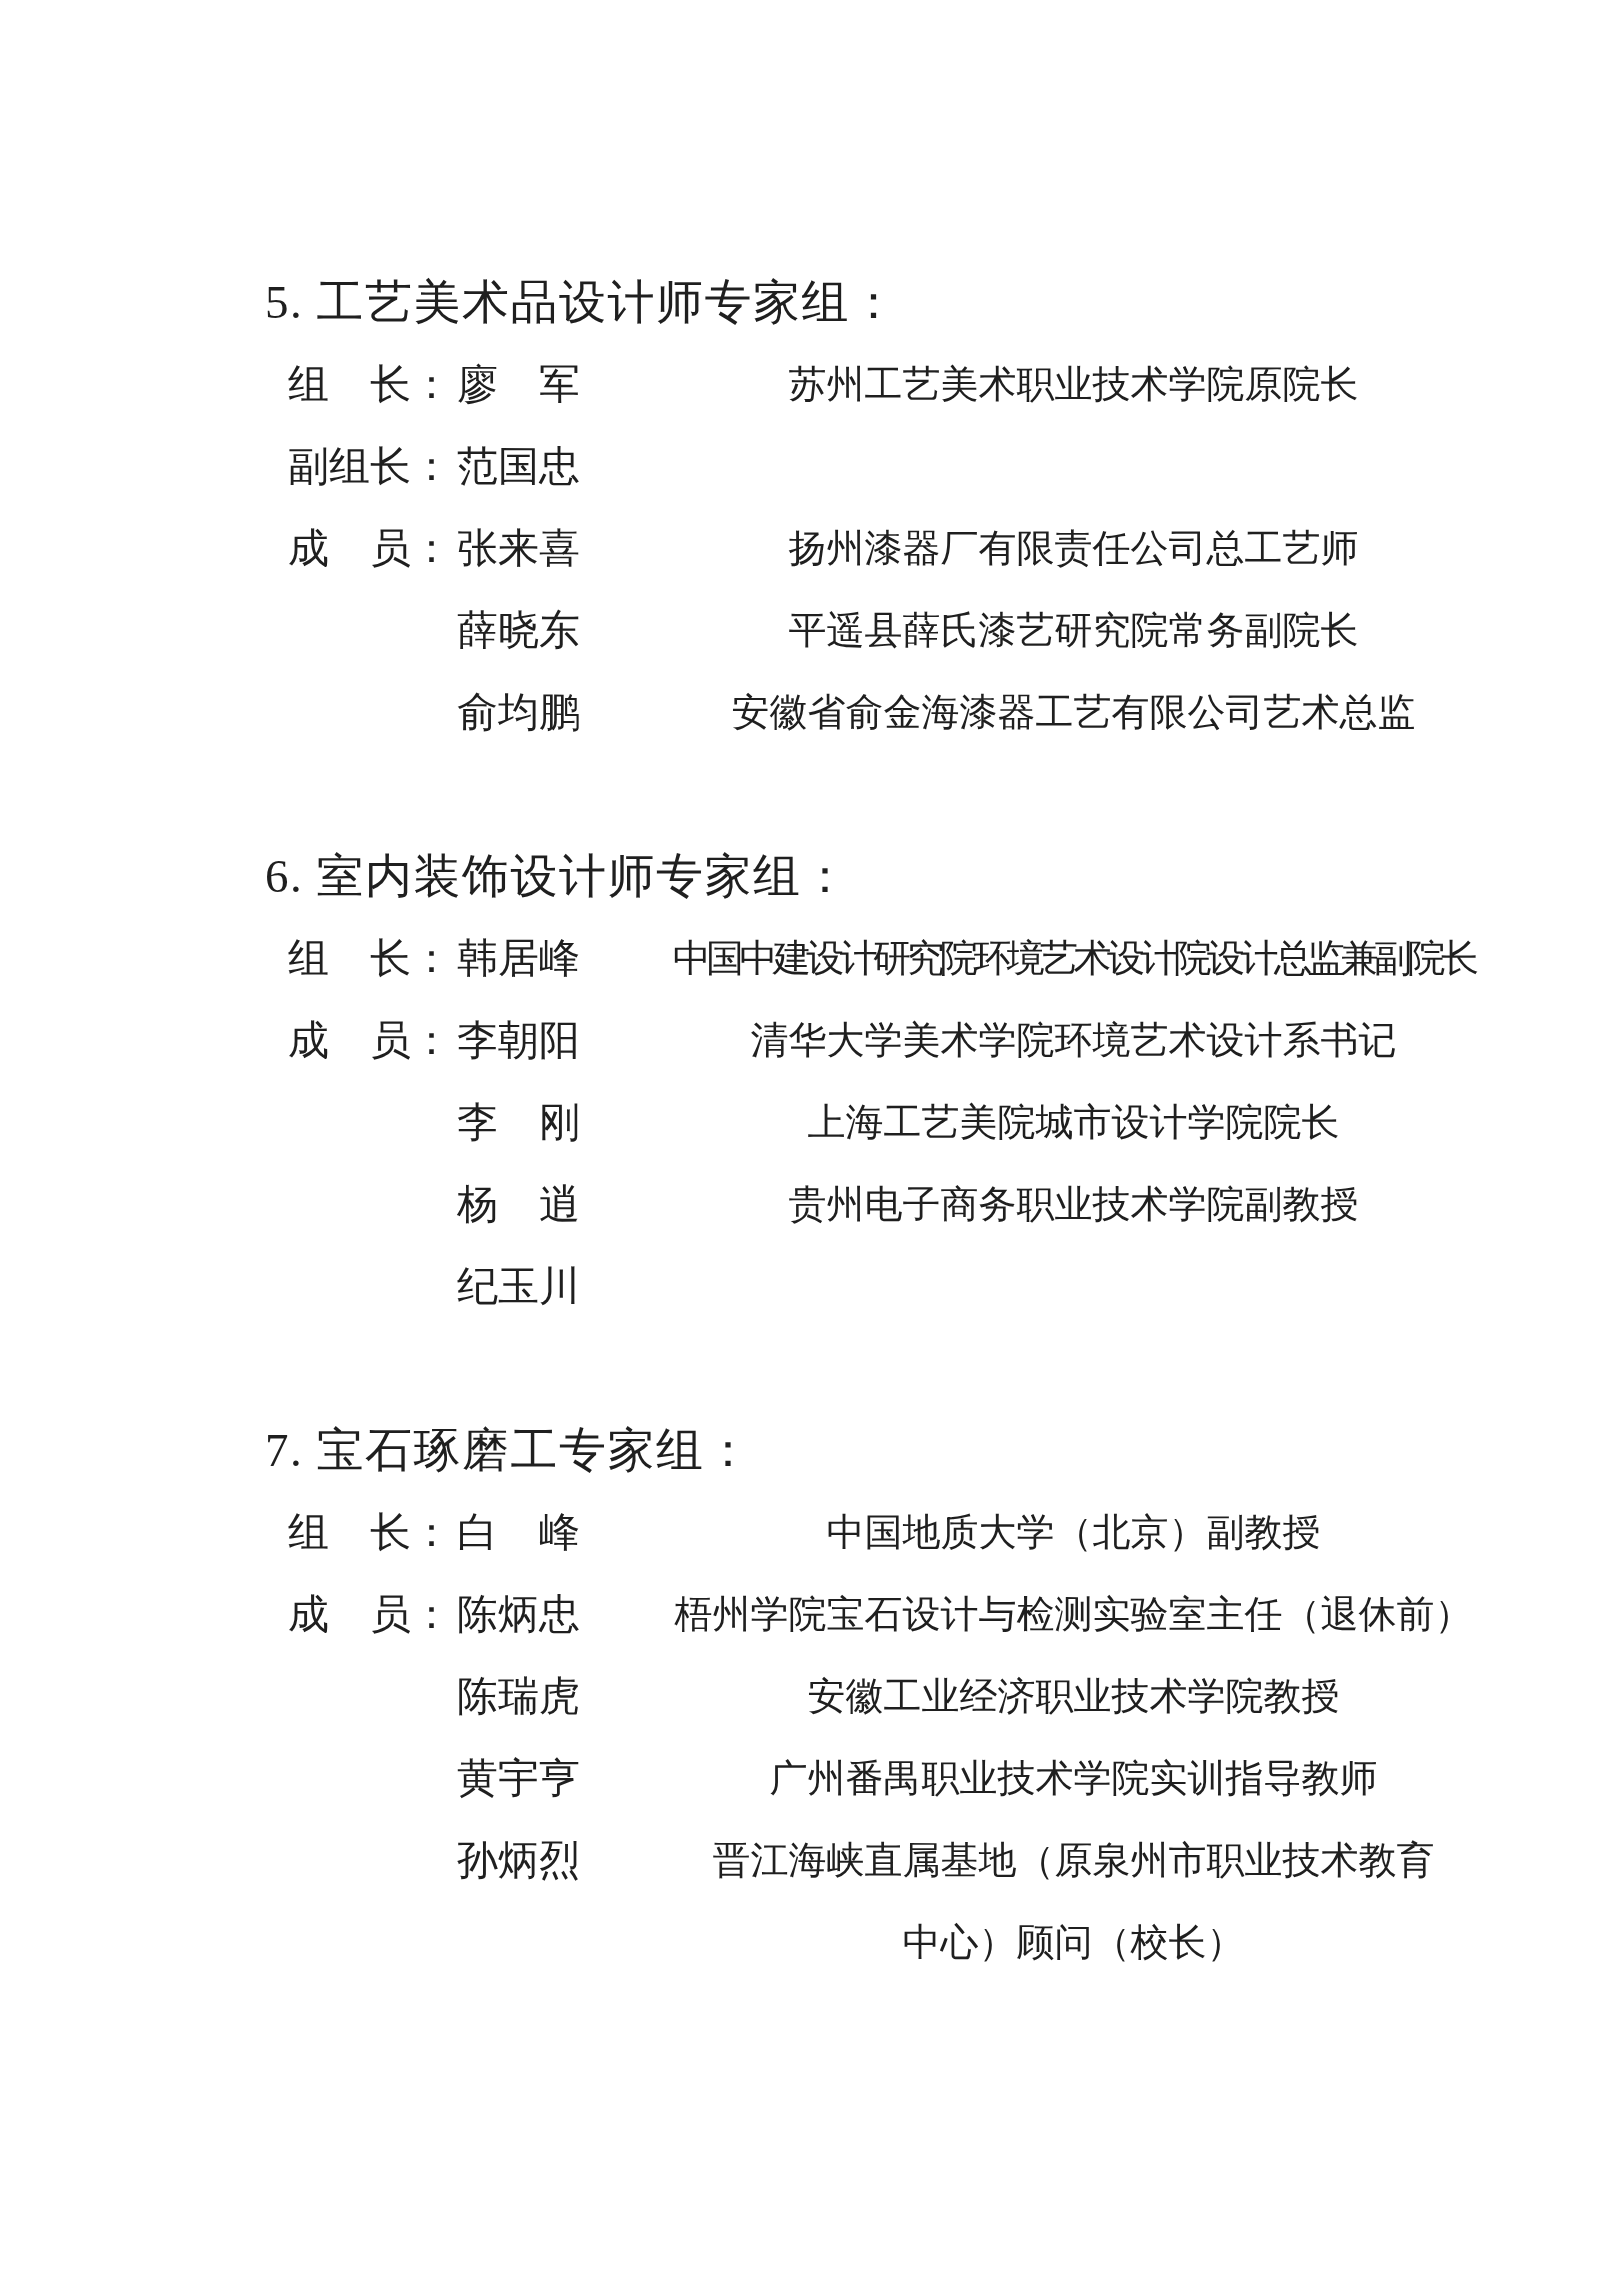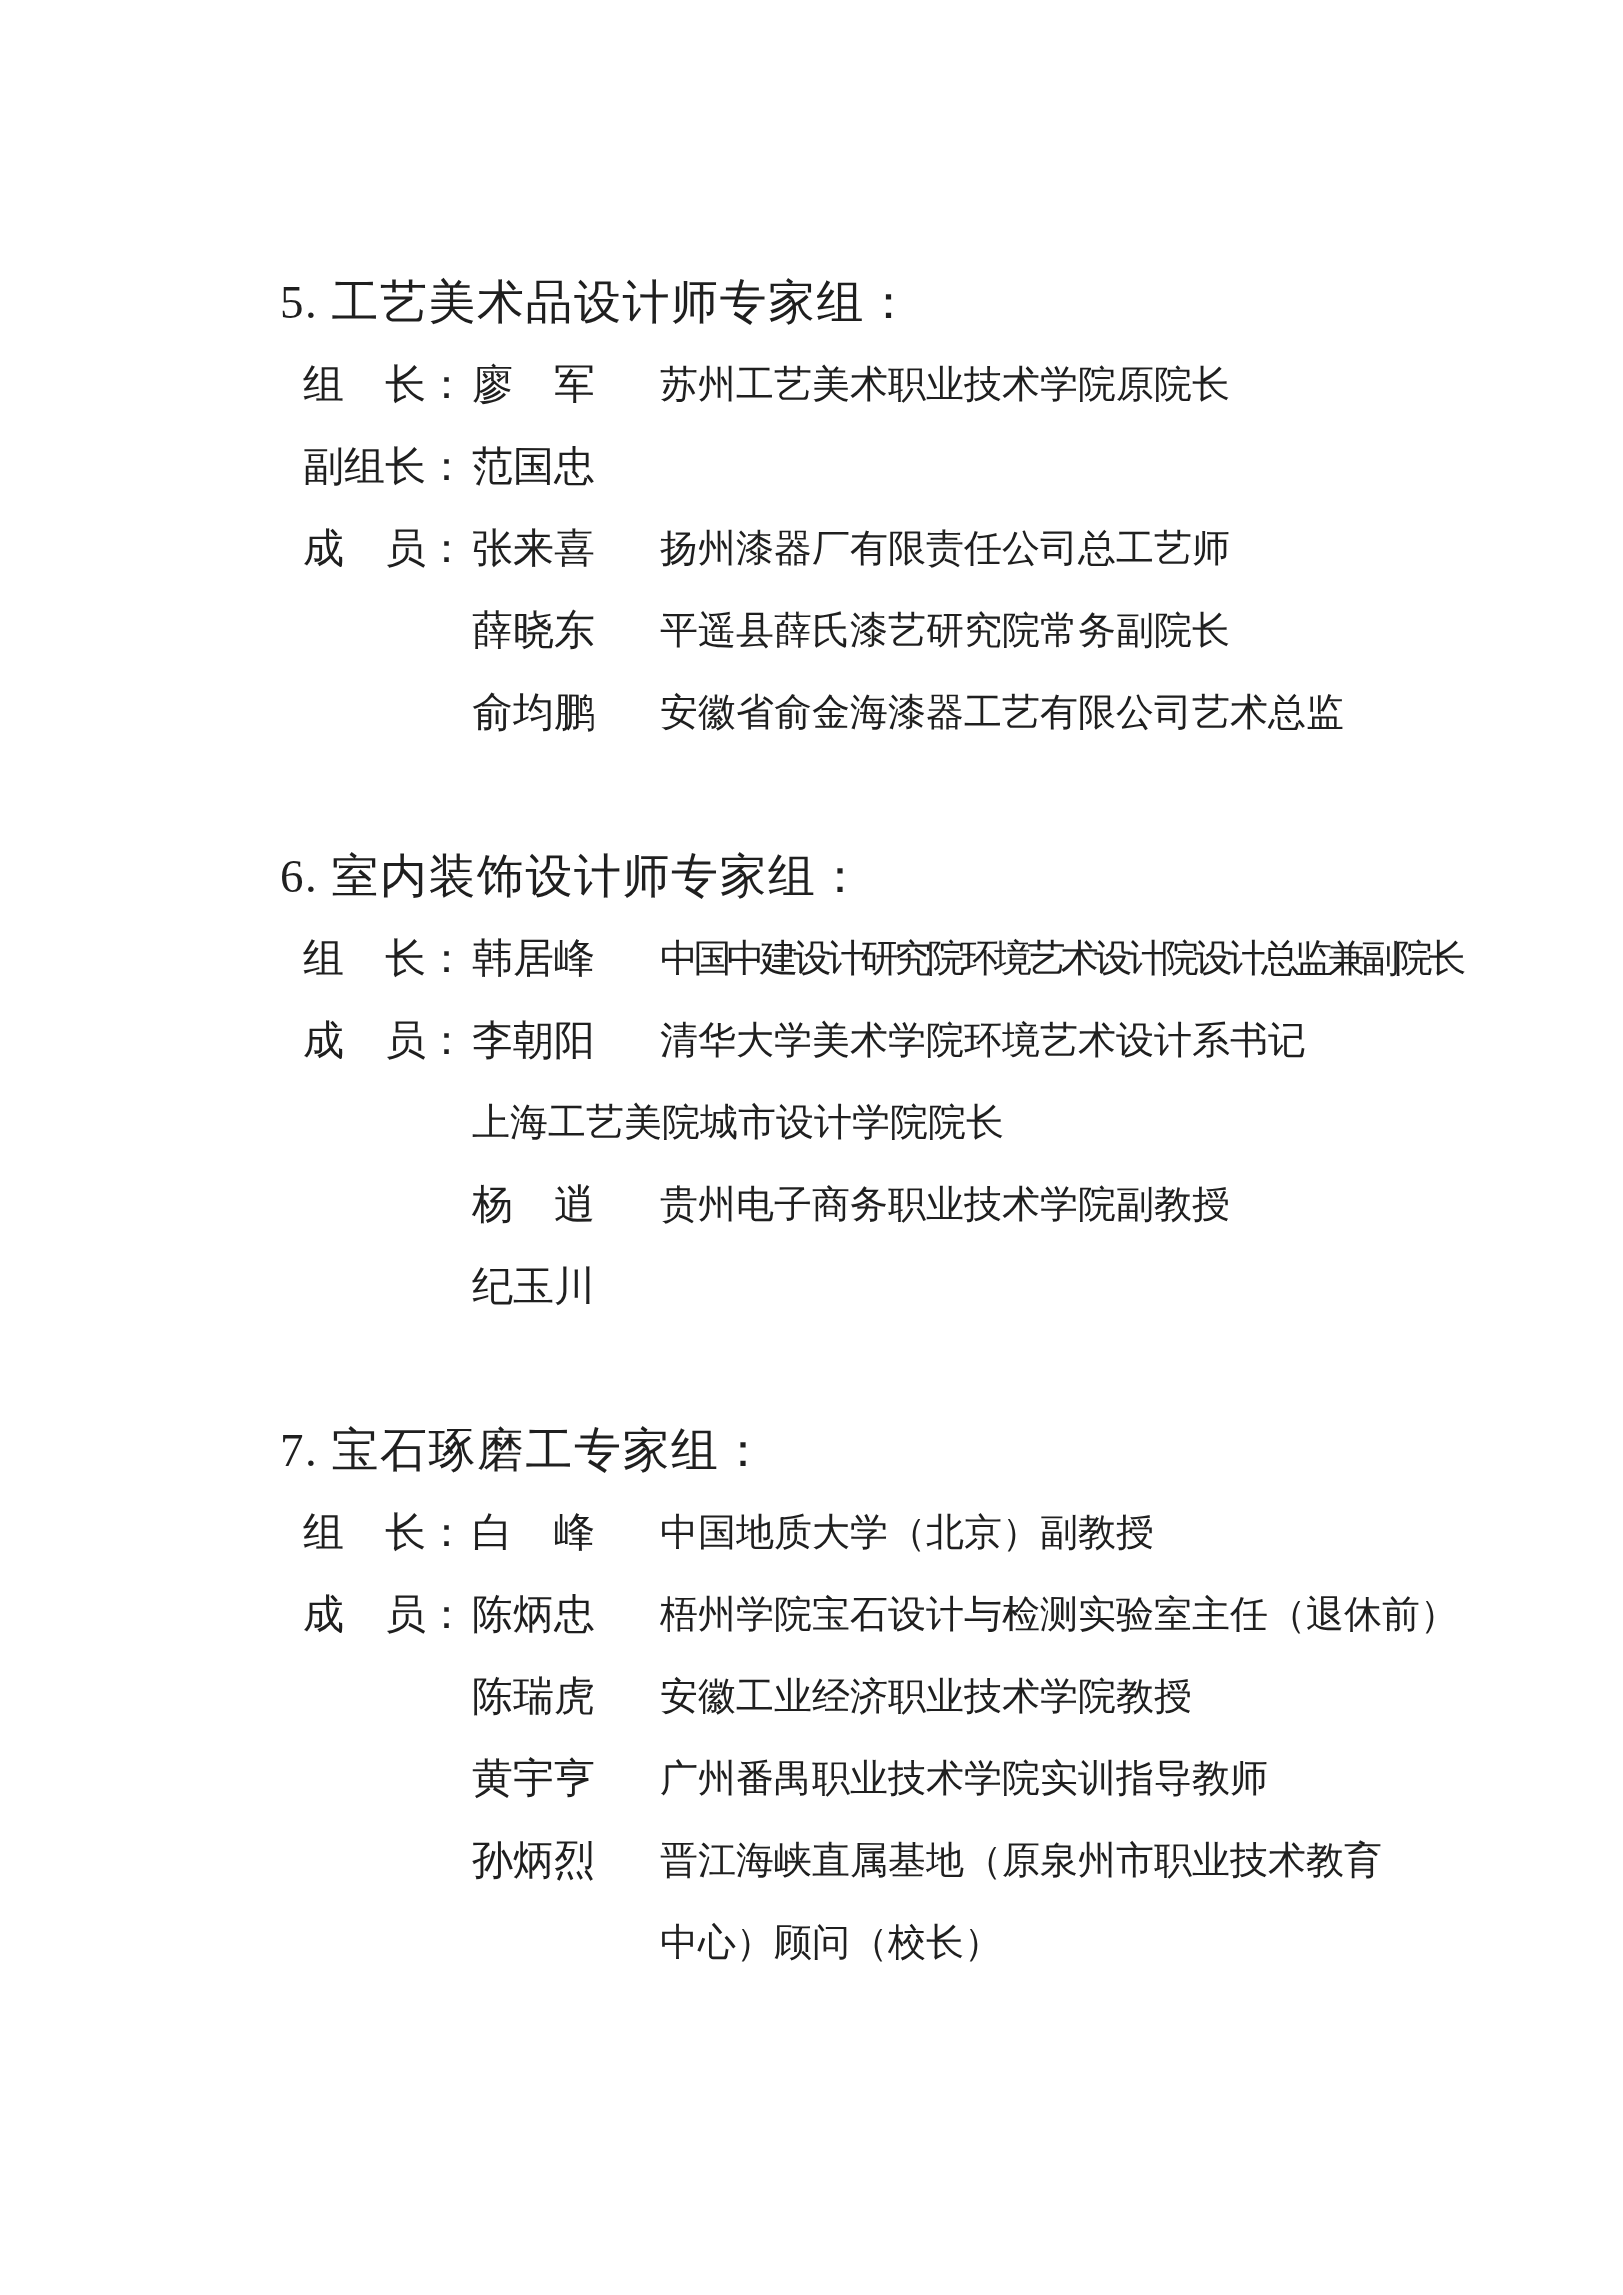--- a/index.html
+++ b/index.html
@@ -11,23 +11,24 @@
     position: relative;
     width: 1623px;
     height: 2295px;
     background: #ffffff;
     overflow: hidden;
     font-family: "Liberation Serif", "DejaVu Serif", serif;
     color: #1f1f1f;
   }
   .content {
     position: absolute;
-    left: 280px;
+    left: 265px;
     top: 261px;
     width: 1237px;
+    text-align: center;
   }
   .section { display: block; }
   .section + .section { margin-top: 82px; }
   .heading {
     height: 82px;
     display: flex;
     align-items: center;
     font-size: 47px;
     font-weight: normal;
     margin: 0;
@@ -120,20 +121,21 @@
   </div>
         <div class="row">
     <span class="col-label">成　员：</span>
     <span class="col-name">李朝阳</span>
     <span class="col-aff">
             <div class="aff-line">清华大学美术学院环境艺术设计系书记</div>
           </span>
   </div>
         <div class="row">
     <span class="col-label"></span>
+    <span class="col-name">李　刚</span>
     <span class="col-aff">
             <div class="aff-line">上海工艺美院城市设计学院院长</div>
           </span>
   </div>
         <div class="row">
     <span class="col-label"></span>
     <span class="col-name">杨　逍</span>
     <span class="col-aff">
             <div class="aff-line">贵州电子商务职业技术学院副教授</div>
           </span>

